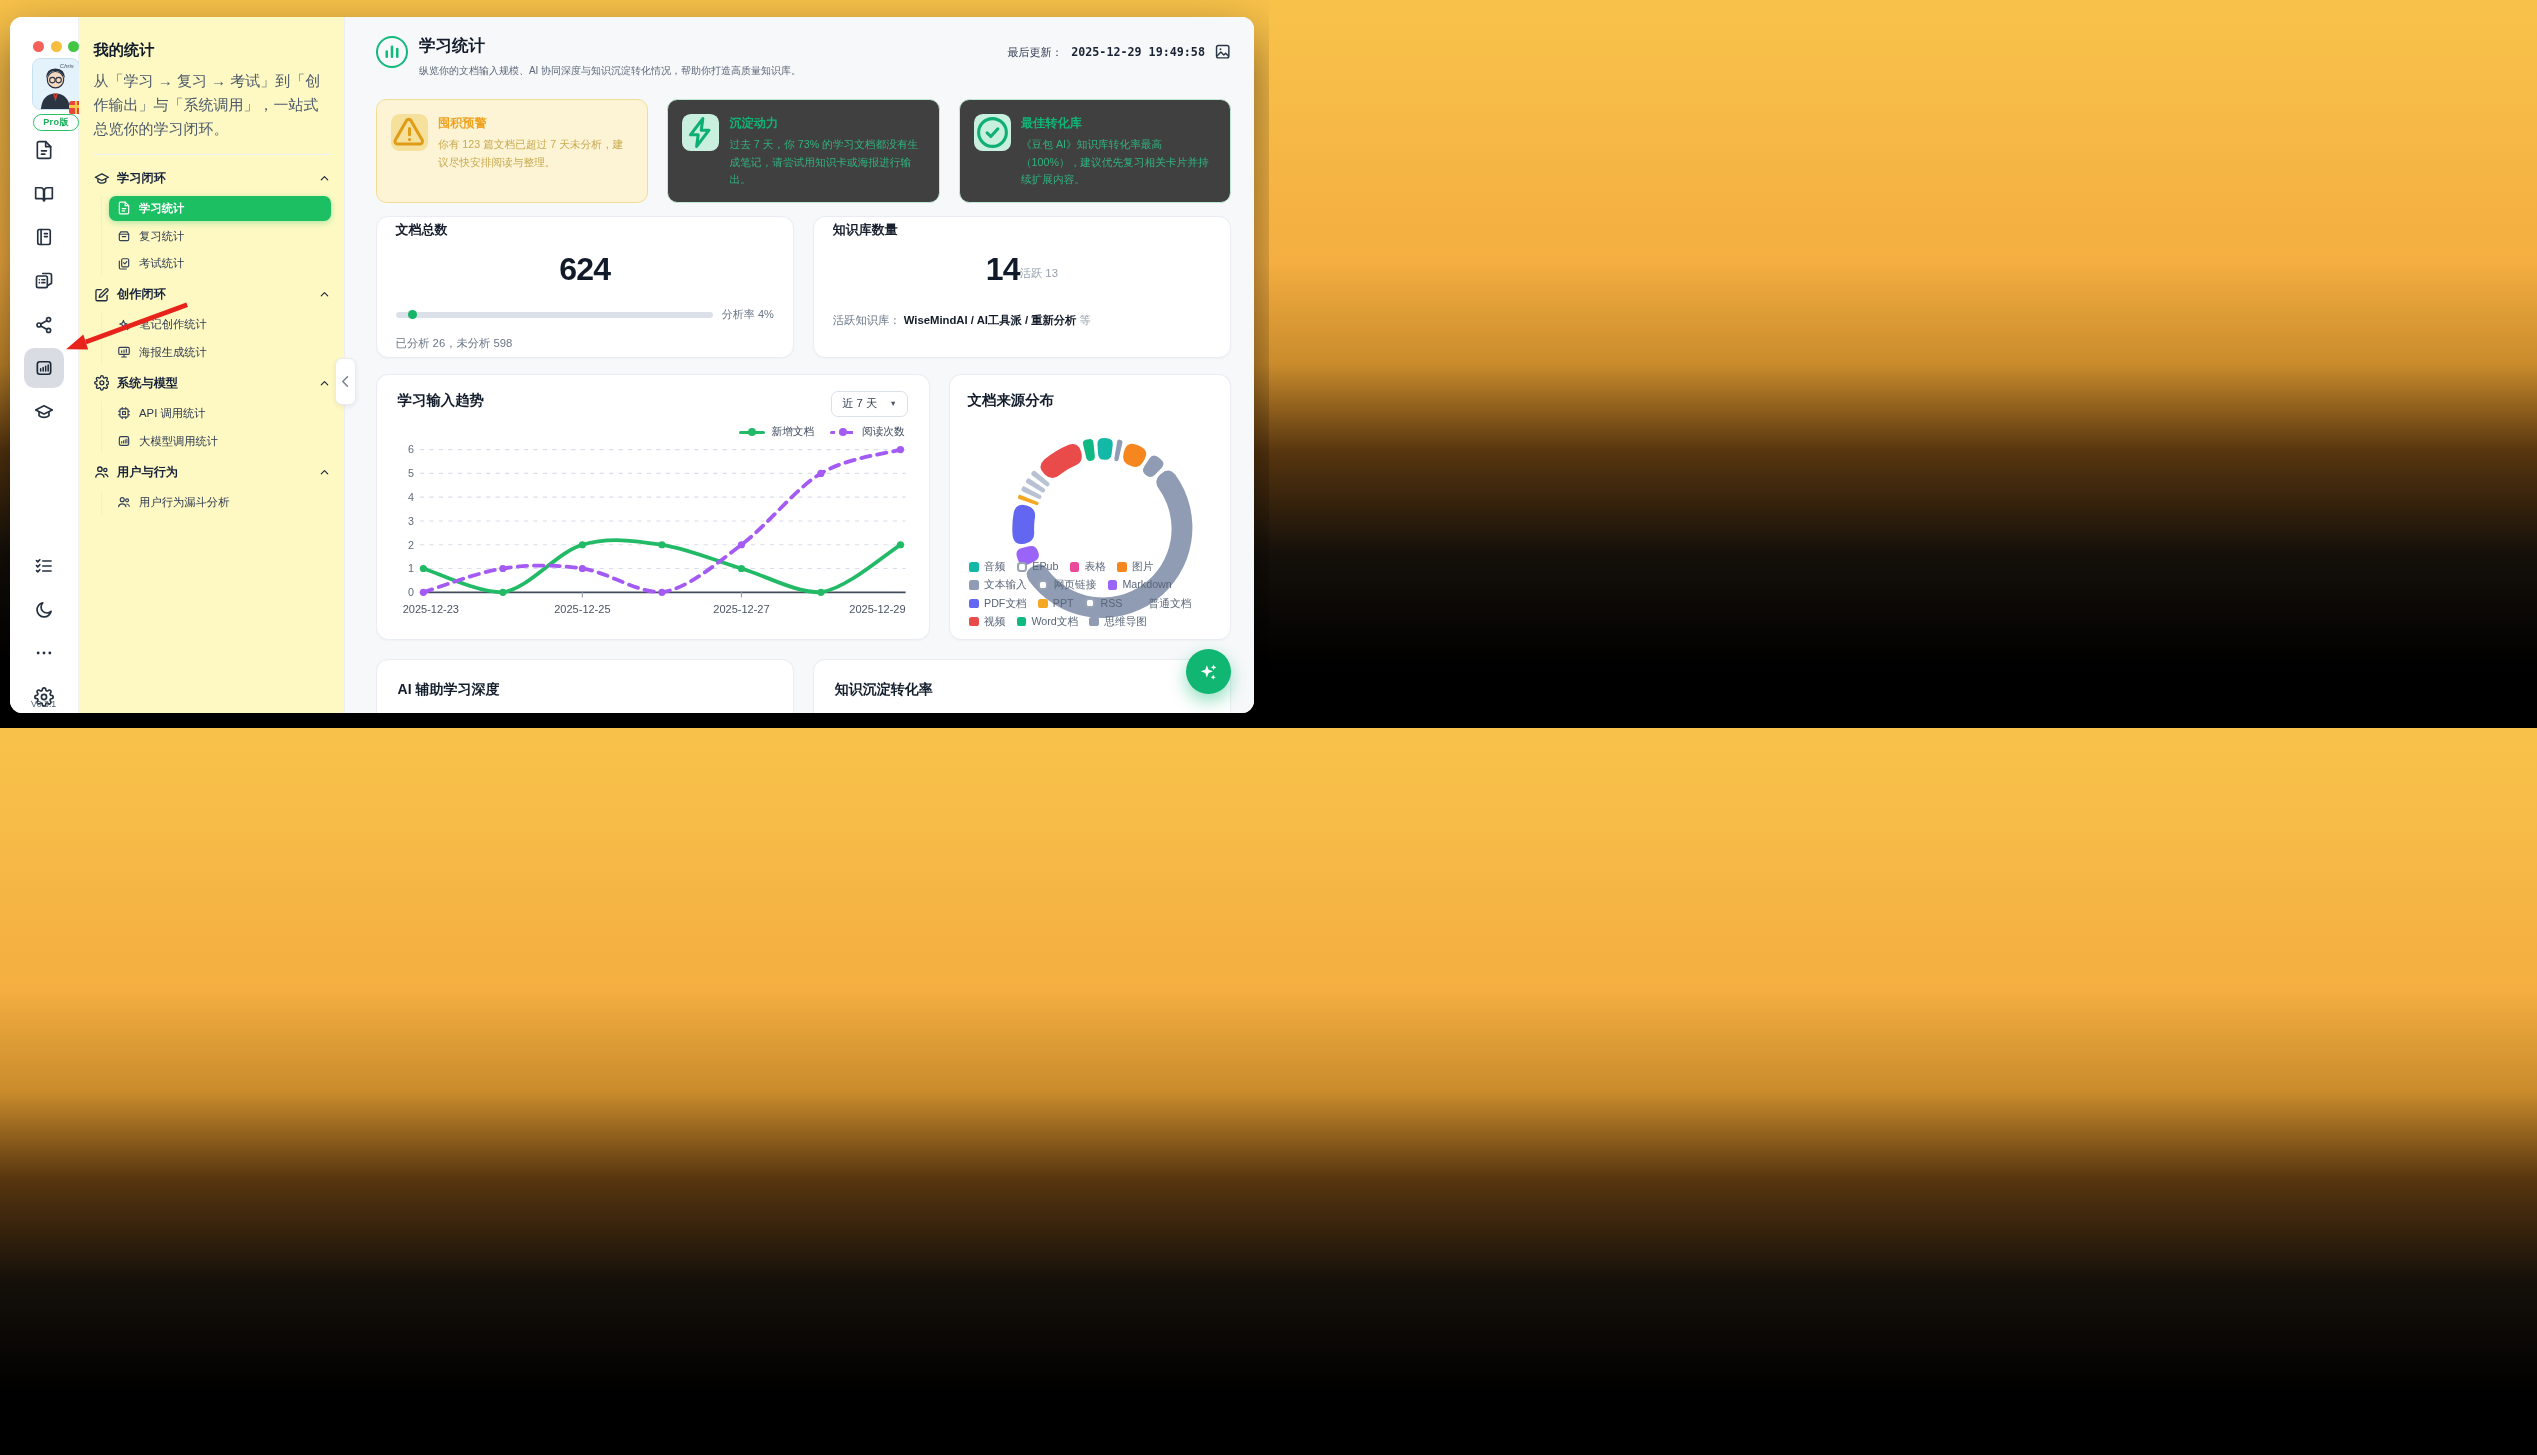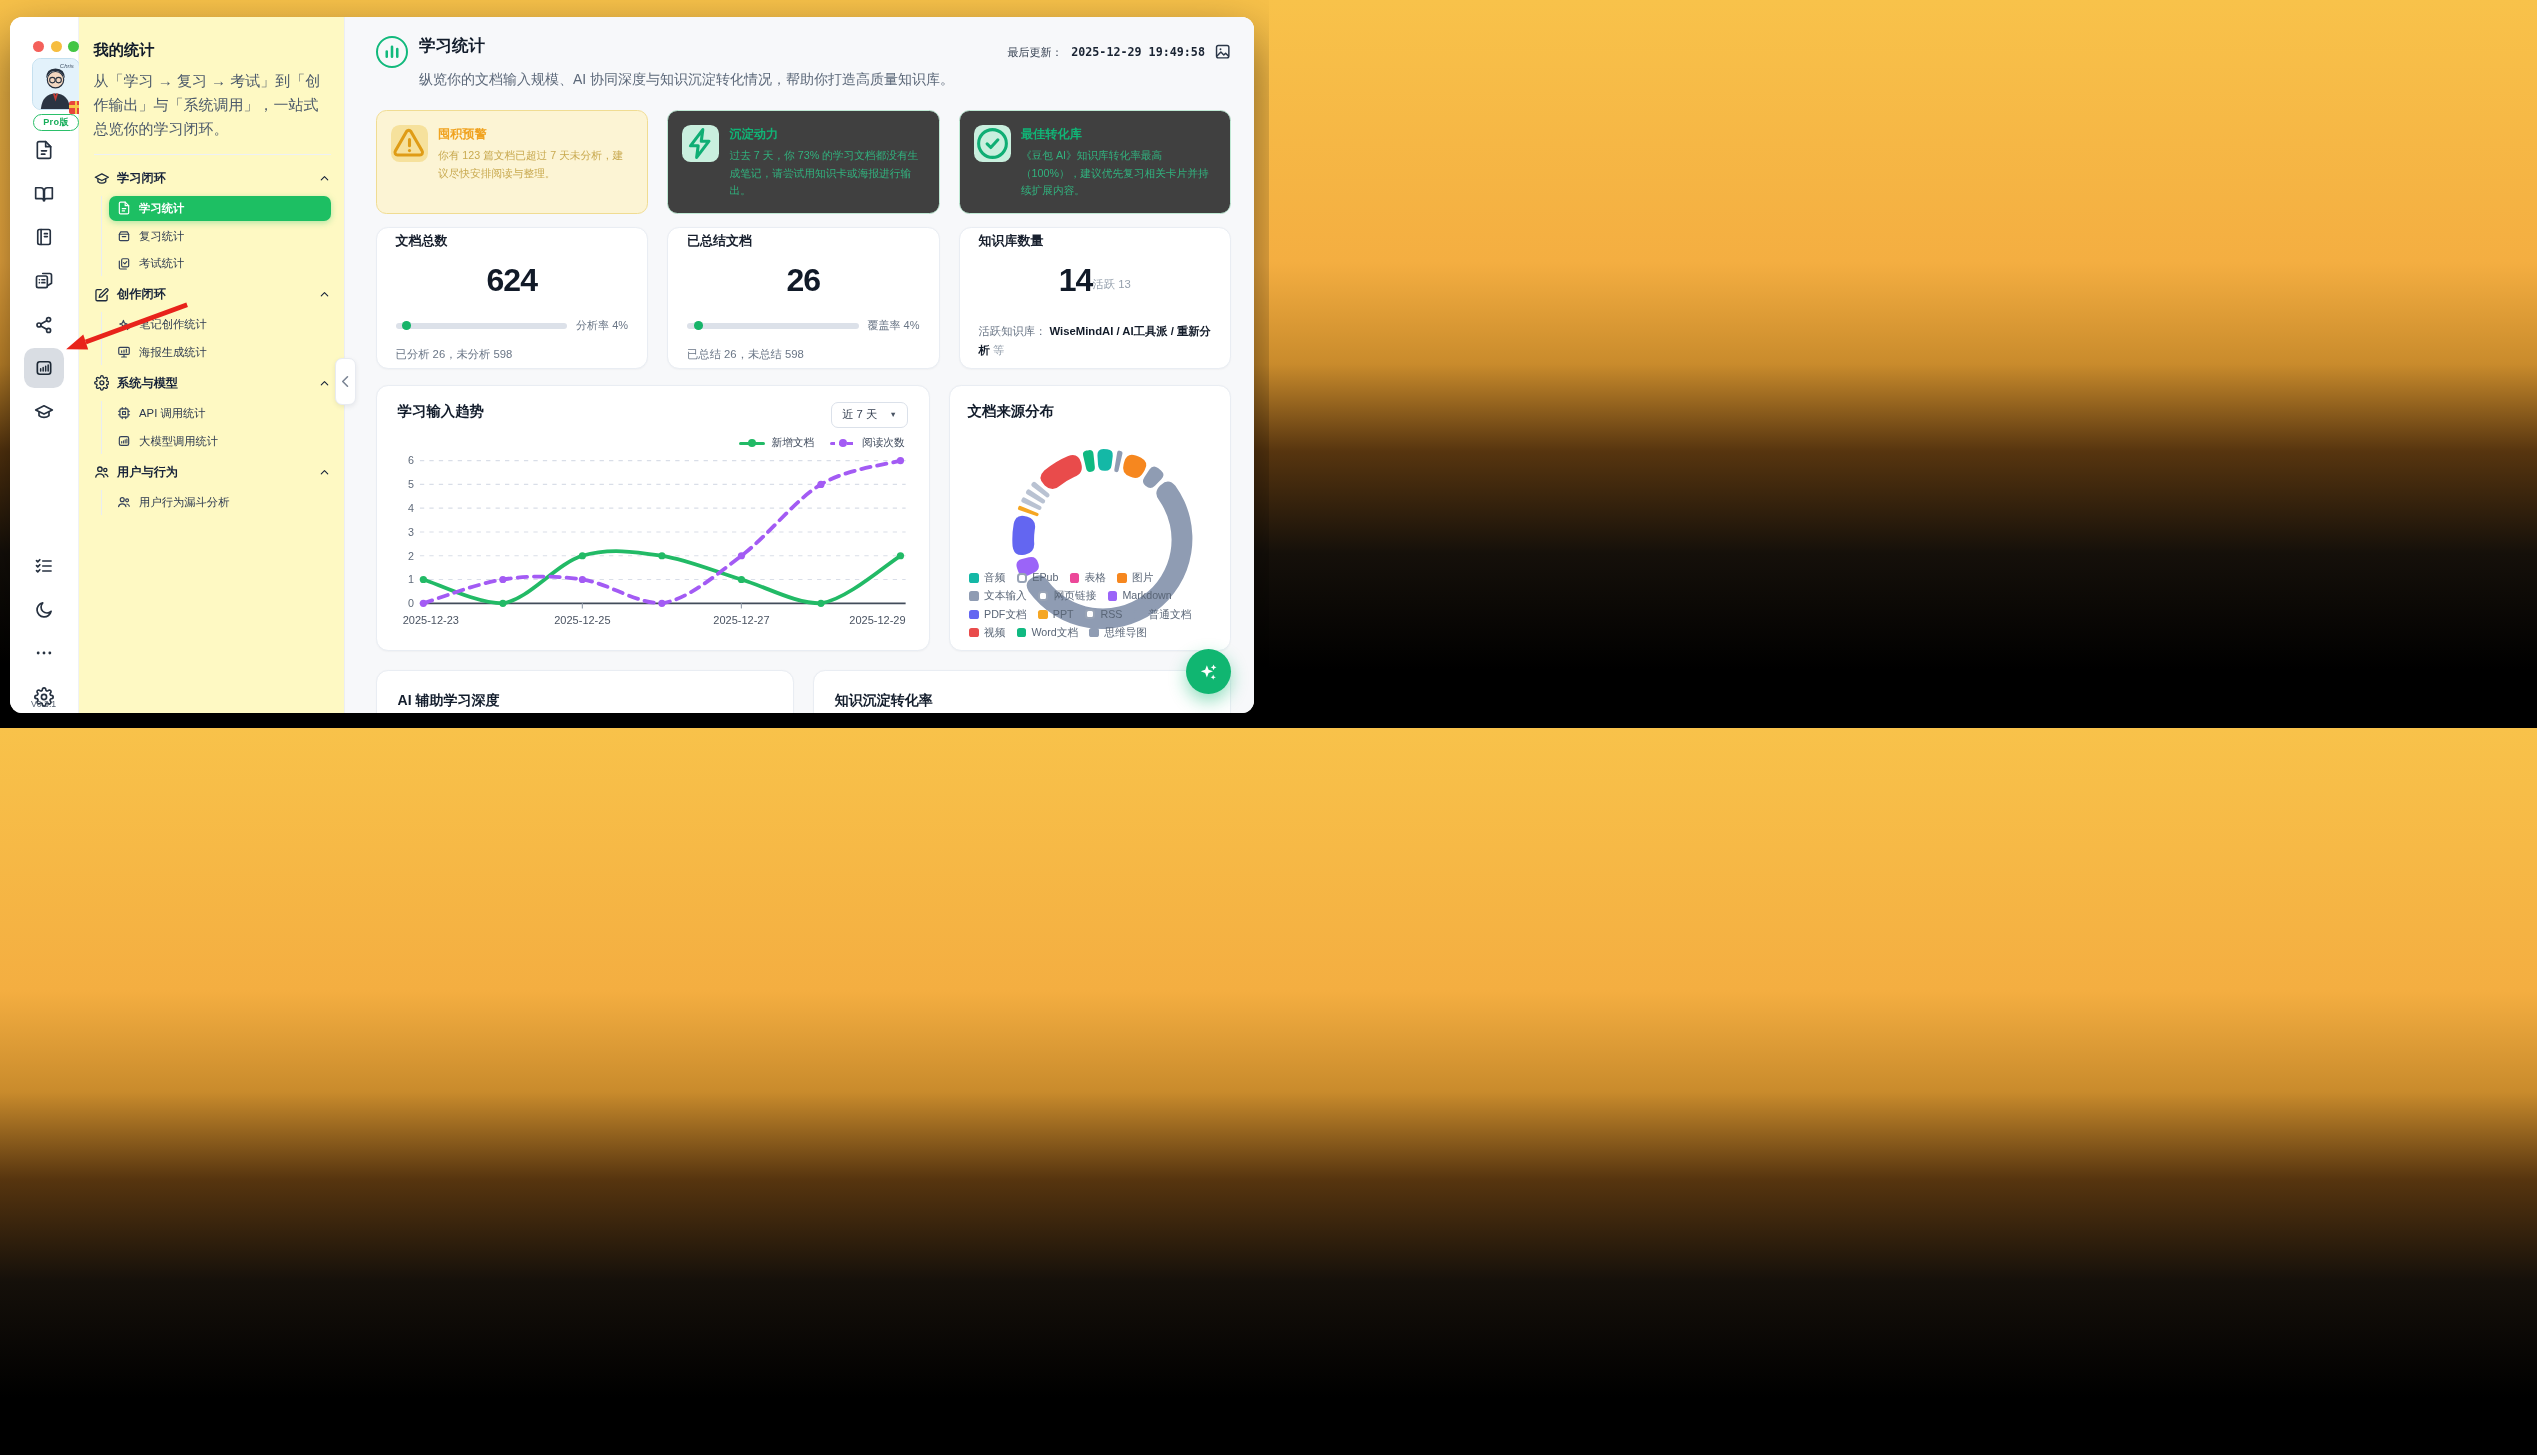--- a/index.html
+++ b/index.html
@@ -48,21 +48,21 @@
           color:#7a8494;cursor:pointer;z-index:5}
   .handle svg{width:11.3px;height:11.3px}
   
   main{flex:1;background:#f7f8fa;padding:19px 22.6px 0 31px;position:relative;overflow:hidden}
   .mheader{display:flex;justify-content:space-between;align-items:flex-start;margin-bottom:21px}
   .mh-left{display:flex;gap:11.3px}
   .mh-icon{width:32px;height:32px;border-radius:50%;border:2.1px solid #12b97c;color:#12b97c;box-sizing:border-box;
            display:flex;align-items:center;justify-content:center;flex:none}
   .mh-icon svg{width:18.3px;height:18.3px}
   .mh-title{font-size:16.5px;font-weight:800;color:#121c2b;line-height:1.2}
-  .mh-sub{margin-top:15px;font-size:14px;color:#5c6879}
+  .mh-sub{margin-top:8px;font-size:10px;color:#5c6879}
   .mh-right{display:flex;align-items:center;gap:8.7px;margin-top:7px}
   .lu-label{font-size:11px;color:#333e4f}
   .lu-time{font-family:"DejaVu Sans Mono","Liberation Mono",monospace;font-size:11.7px;font-weight:700;color:#1a2433}
   .lu-icon{width:17.4px;height:17.4px;color:#2a3647;cursor:pointer}.lu-icon svg{width:17.4px;height:17.4px}
   .card{background:#fff;border:0.9px solid #e9edf3;border-radius:12.2px;box-shadow:0 0.9px 1.7px rgba(16,24,40,.03);box-sizing:border-box}
   
   .alert-row{display:flex;gap:19px;margin-bottom:12.2px}
   .alert{flex:1;display:flex;gap:10.4px;padding:14px;border-radius:10.4px;border:0.9px solid;box-sizing:border-box}
   .alert.warning{background:#fcf4d4;border-color:#f0dc92}
   .alert.success{background:#404040;border-color:#bfe9d4}
@@ -496,34 +496,20 @@
     </div>
     <div class="s-progress">
       <span class="track">
               <i class="pdot" style="left: calc(4%);"></i>
             </span>
       <span class="p-label">分析率 4%</span>
     </div>
     <div class="s-caption">已分析 26，未分析 598</div>
   </div>
 
-  <div class="stat card">
-    <div class="s-title">已总结文档</div>
-    <div class="s-valrow">
-      <span class="s-value">26</span>
-      <span class="s-side"></span>
-    </div>
-    <div class="s-progress">
-      <span class="track">
-              <i class="pdot" style="left: calc(4%);"></i>
-            </span>
-      <span class="p-label">覆盖率 4%</span>
-    </div>
-    <div class="s-caption">已总结 26，未总结 598</div>
-  </div>
 
   <div class="stat card no-progress">
     <div class="s-title">知识库数量</div>
     <div class="s-valrow">
       <span class="s-value">14</span>
       <span class="s-side">活跃 13</span>
     </div>
 
     <div class="s-caption">活跃知识库： <b>WiseMindAI / AI工具派 / 重新分析</b><span class="sfx"> 等</span></div>
   </div>

